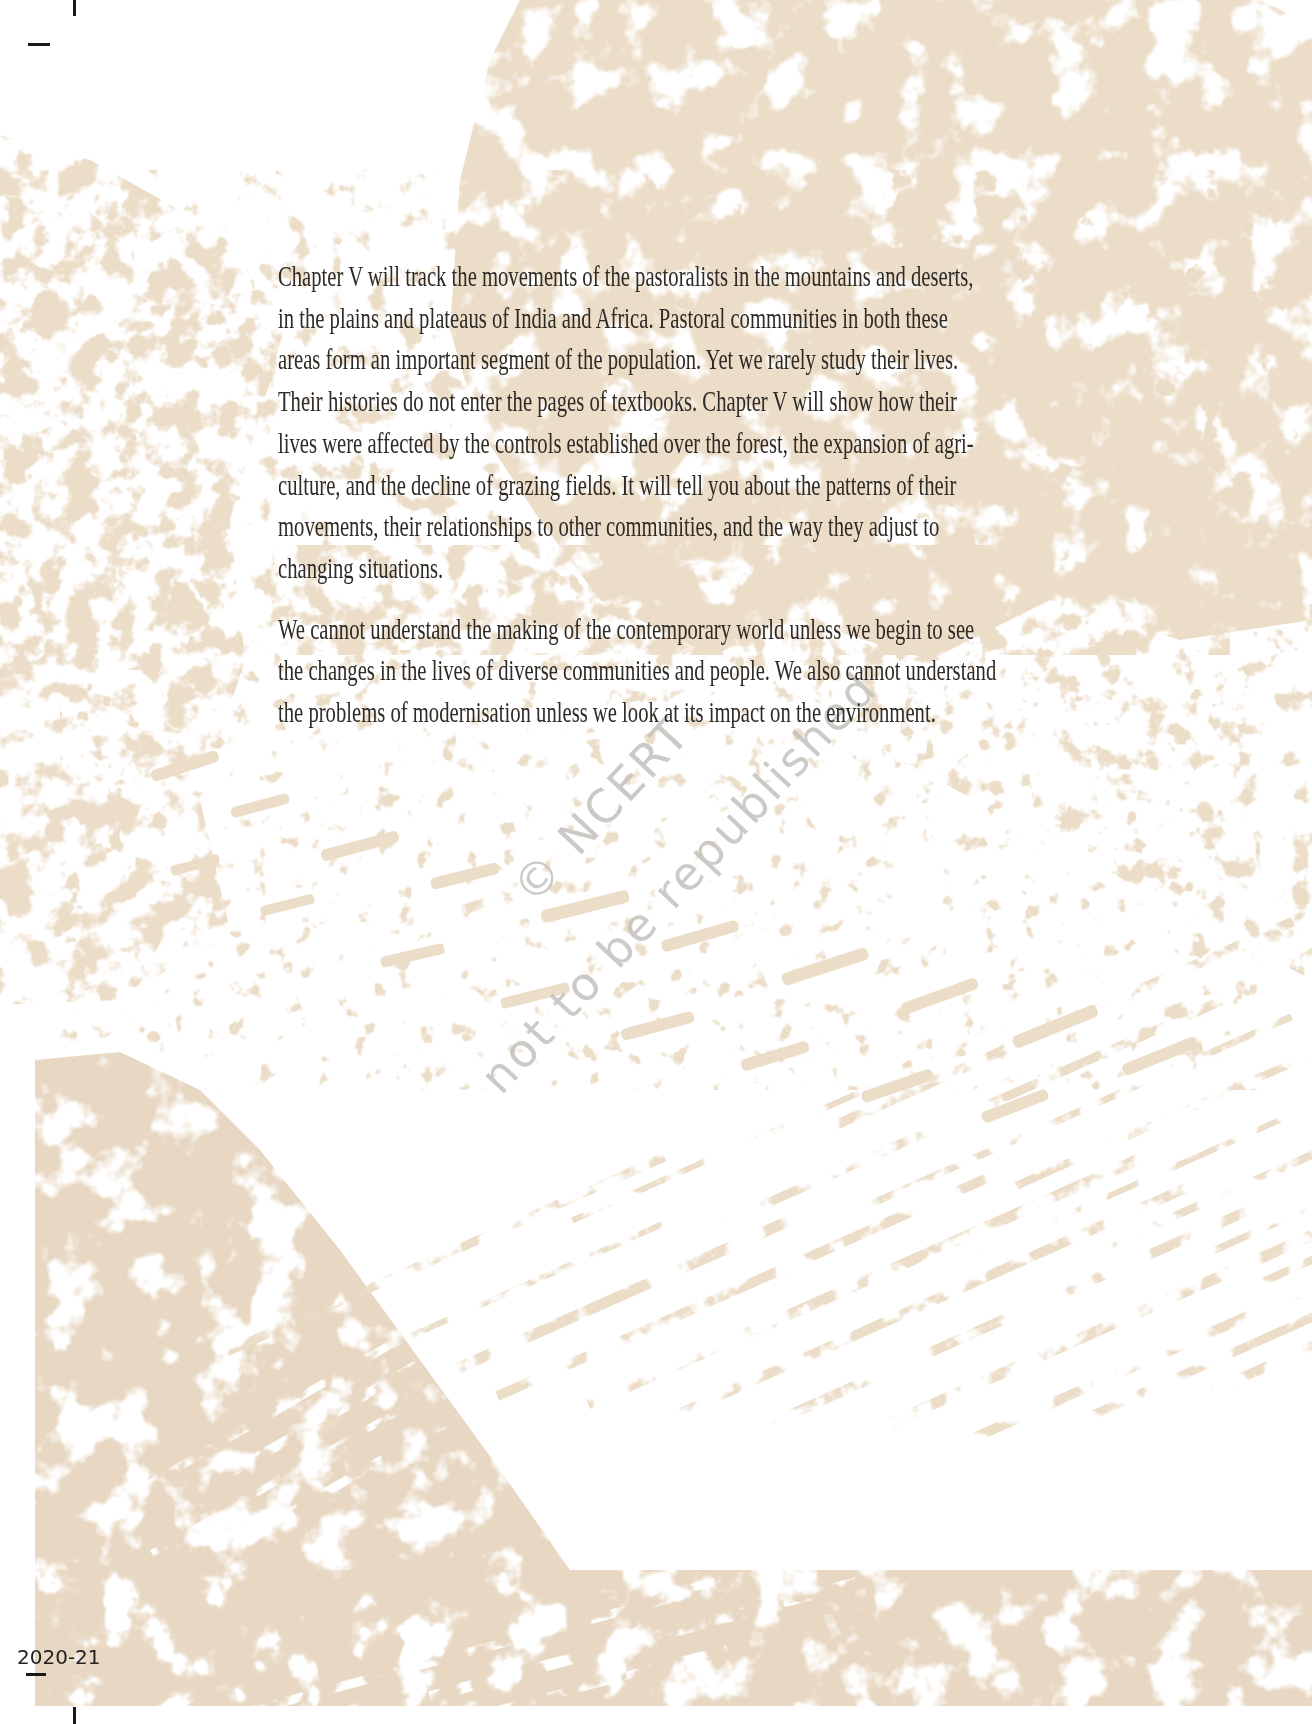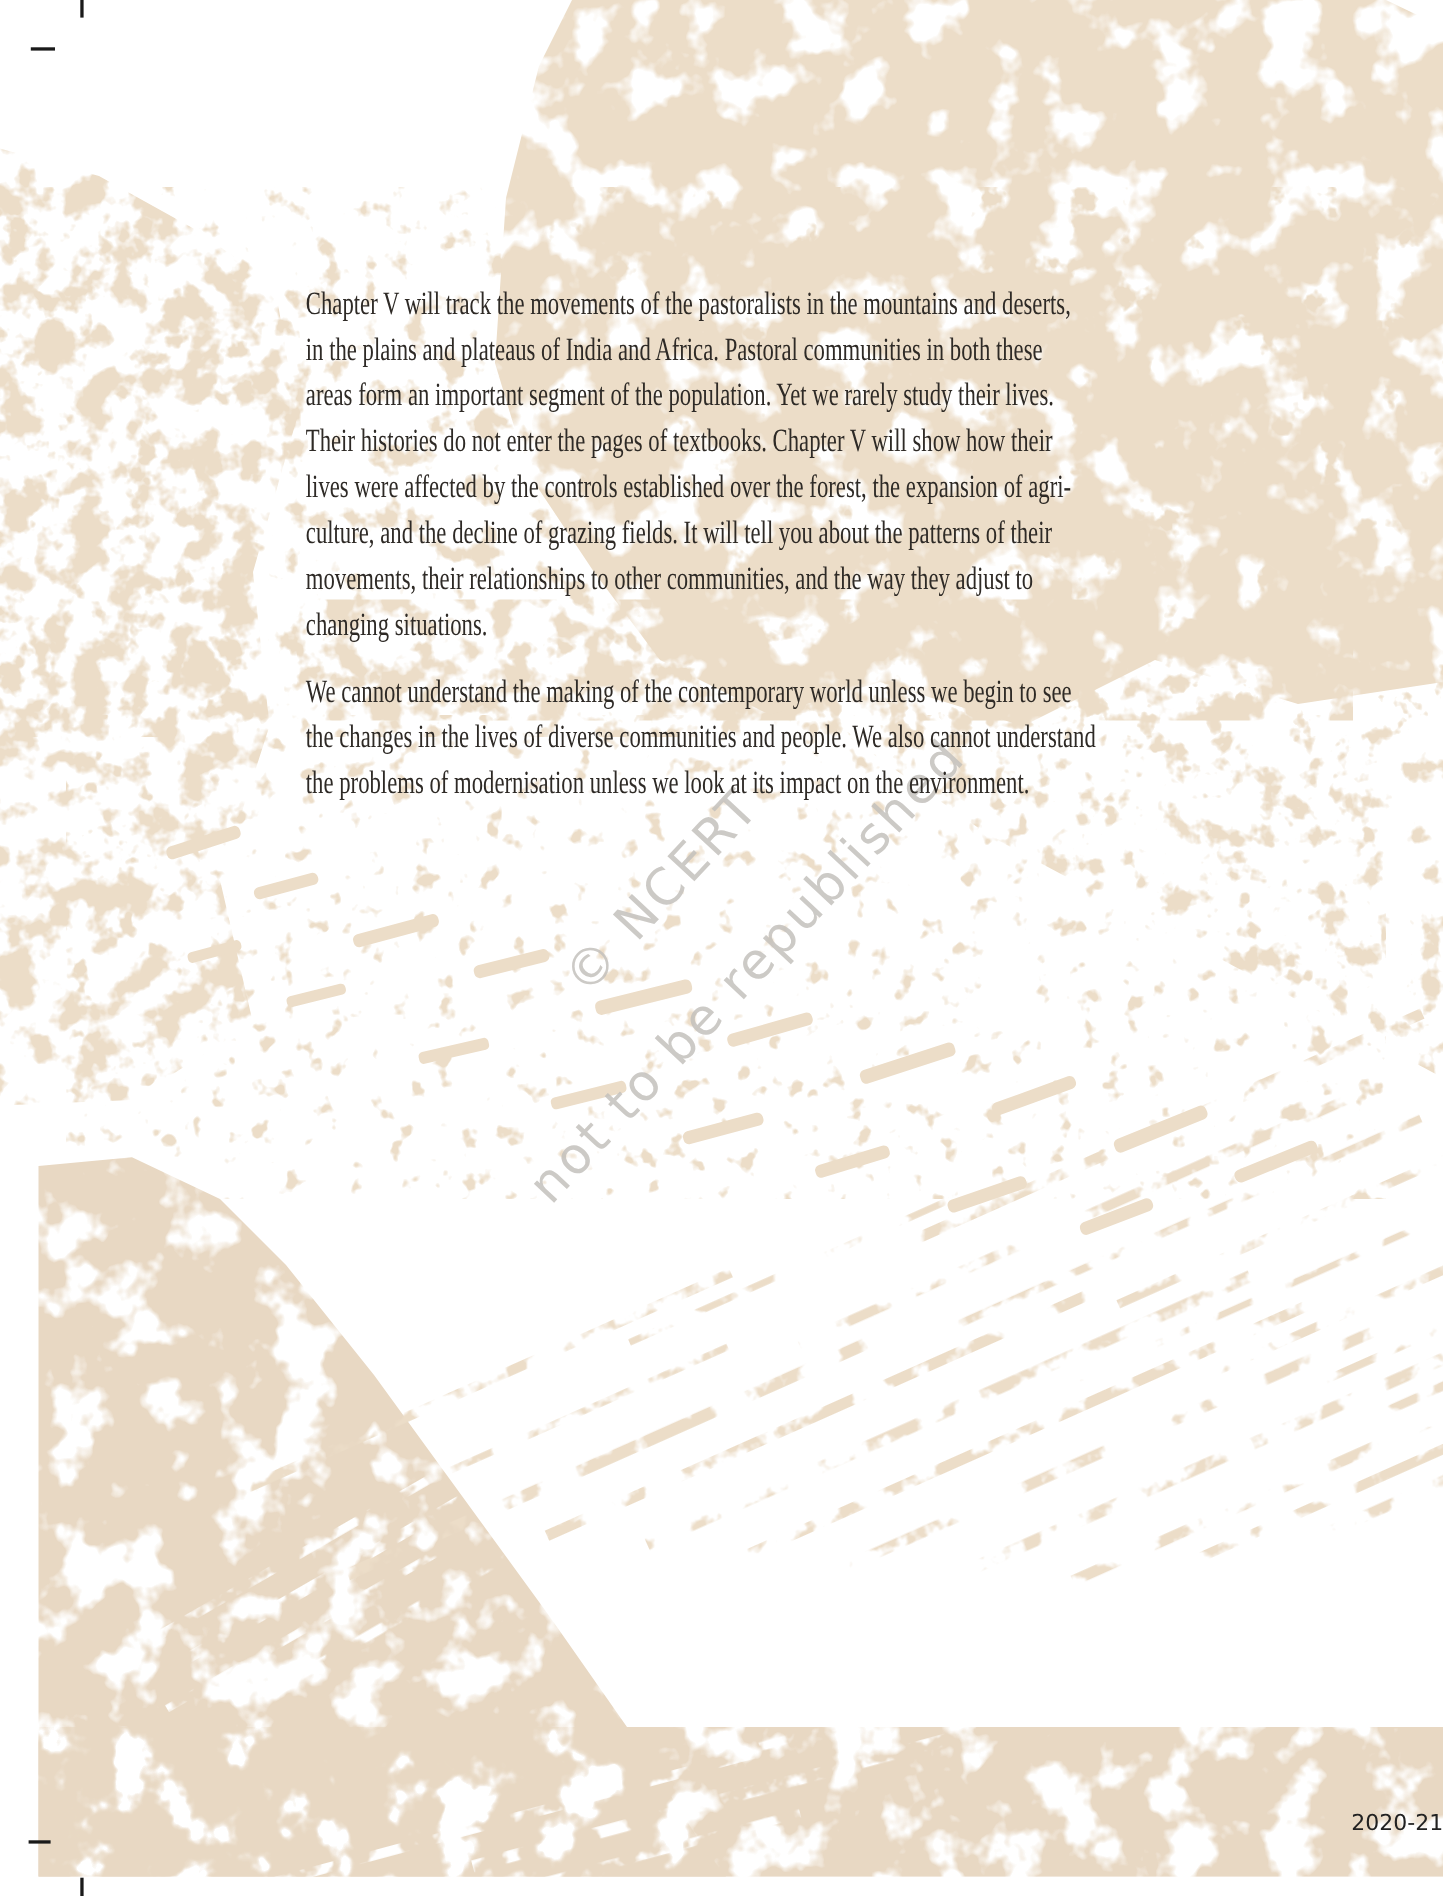--- a/index.html
+++ b/index.html
@@ -55,21 +55,21 @@
     z-index:3;
   }
   .cm-top-tick{left:73px;top:0;width:3px;height:16px;}
   .cm-left-dash{left:28px;top:43px;width:22px;height:3px;}
   .cm-bottom-dash{left:26px;top:1673px;width:20px;height:3px;}
   .cm-bottom-tick{left:73px;top:1707px;width:3px;height:17px;}
   .footer-year{
     position:absolute;
     left:17px;right:0;
     top:1645px;
-    text-align:right;
+    text-align:left;
     z-index:2;
     font-family:"DejaVu Sans", sans-serif;
     font-size:20px;
     color:#222222;
   }
 </style>
 </head>
 <body>
 
 <div class="page">

